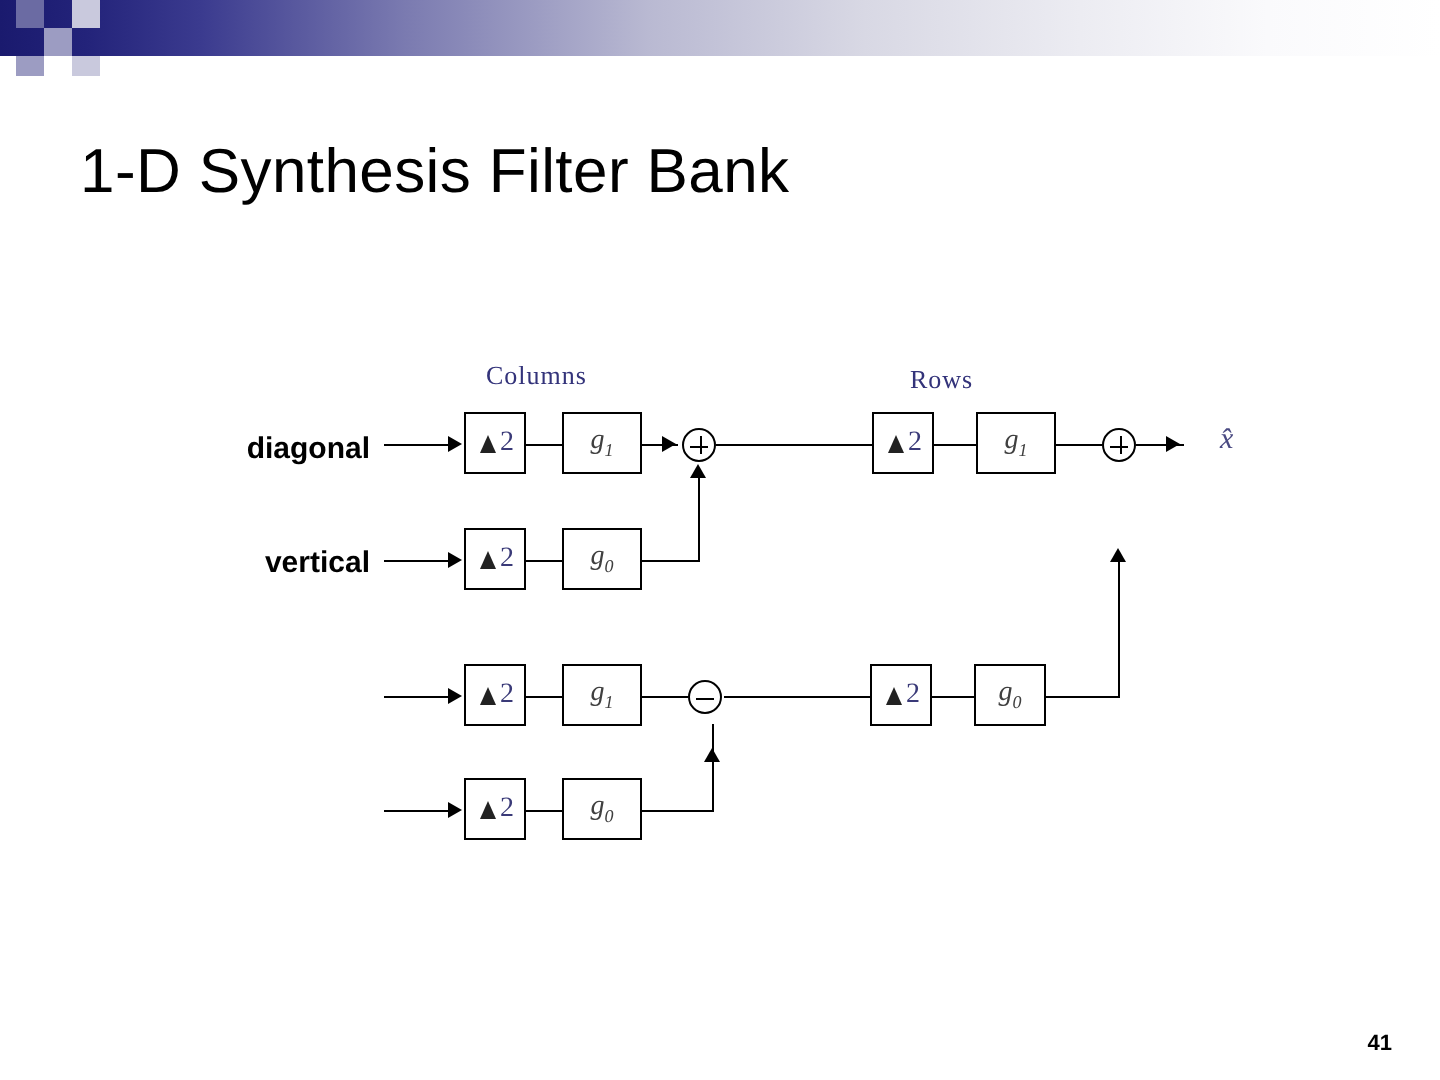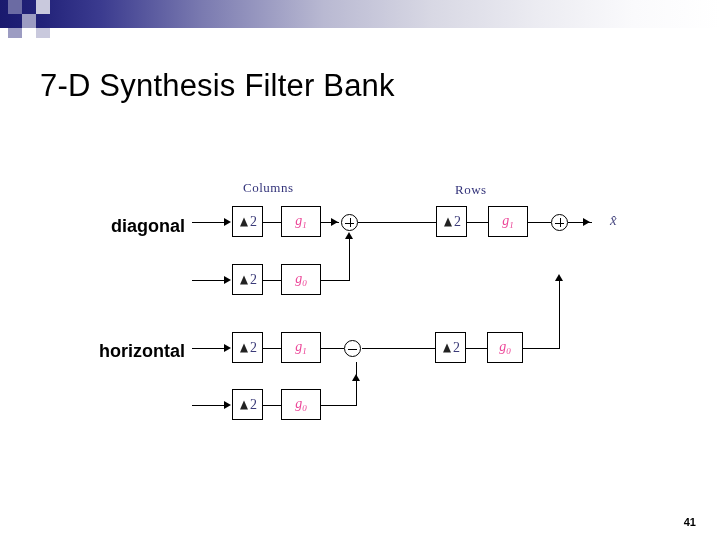--- a/index.html
+++ b/index.html
@@ -51,21 +51,21 @@
     position: absolute;
     font-family: "Liberation Serif", serif;
     font-size: 13px;
     color: #33337a;
     letter-spacing: 0.5px;
     white-space: nowrap;
   }
 
   .rowlabel {
     position: absolute;
-    font-size: 18px;
+    font-size: 15px;
     font-weight: bold;
     color: #000000;
     white-space: nowrap;
     text-align: right;
   }
 
   
   .box {
     position: absolute;
     border: 1px solid #000000;
@@ -74,21 +74,21 @@
   }
   .box .blabel {
     position: absolute;
     left: 0; right: 0;
     top: 50%;
     transform: translateY(-50%);
     text-align: center;
     font-family: "Liberation Serif", serif;
     font-style: italic;
     font-size: 14px;
-    color: #ec4899;
+    color: #404040;
     line-height: 1;
   }
   .box .blabel sub {
     font-size: 9px;
     font-style: italic;
   }
   
   .samp .arrow {
     position: absolute;
     left: 7px;
@@ -181,29 +181,29 @@
 </head>
 <body>
 
 <div class="topband"></div>
 <div class="sq dark" style="left:8px;  top:0px;  width:14px; height:14px;"></div>
 <div class="sq mid" style="left:22px; top:14px; width:14px; height:14px;"></div>
 <div class="sq" style="left:36px; top:0px;  width:14px; height:14px;"></div>
 <div class="sq mid" style="left:8px;  top:28px; width:14px; height:10px;"></div>
 <div class="sq" style="left:36px; top:28px; width:14px; height:10px;"></div>
 
-<div class="title">7-D Synthesis Filter Bank</div>
+<div class="title">1-D Synthesis Filter Bank</div>
 
 <div class="diagram">
 
   <div class="hdr" style="left:243px; top:180px;">Columns</div>
   <div class="hdr" style="left:455px; top:182px;text-align:center;">Rows</div>
 
   <div class="rowlabel" style="left:60px; top:216px; width:125px;">diagonal</div>
-  <div class="rowlabel" style="left:56px; top:341px; width:129px;">horizontal</div>
+  <div class="rowlabel" style="left:60px; top:273px; width:125px;">vertical</div>
 
   <div class="hline" style="left:192px; top:222px; width:33px;"></div>
   <div class="ar-r" style="left:224px; top:218px;"></div>
 
   <div class="box samp" style="left:232px; top:206px; width:31px; height:31px;">
     <span class="arrow"></span>
     <span class="num">2</span>
   </div>
   <div class="hline" style="left:263px; top:222px; width:19px;"></div>
   <div class="box" style="left:281px; top:206px; width:40px; height:31px;">

